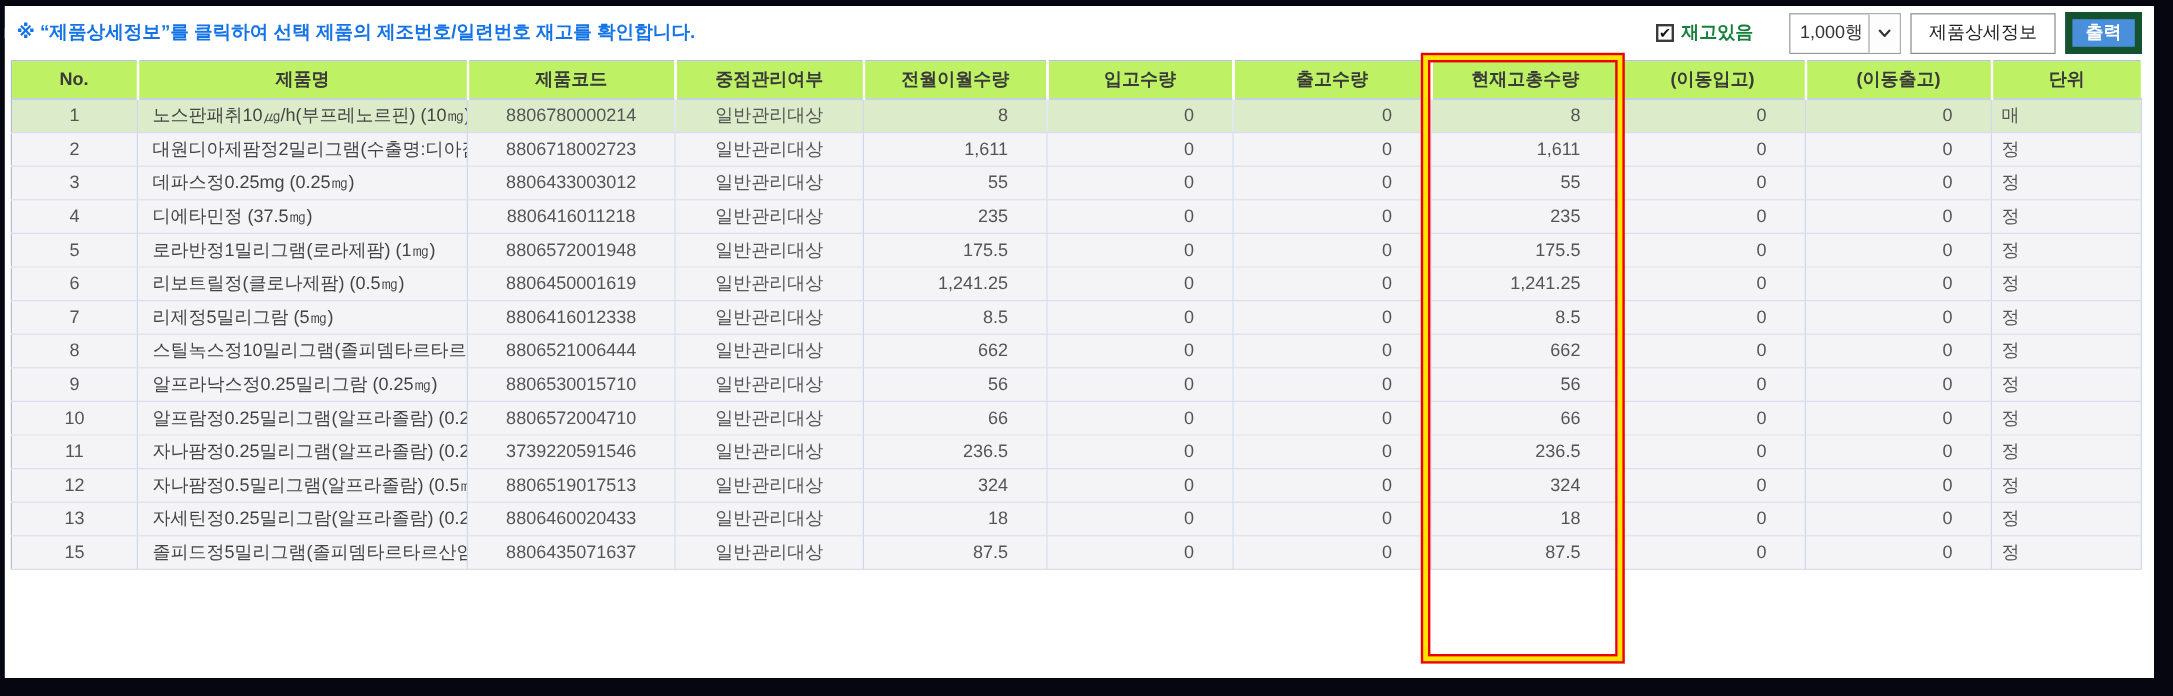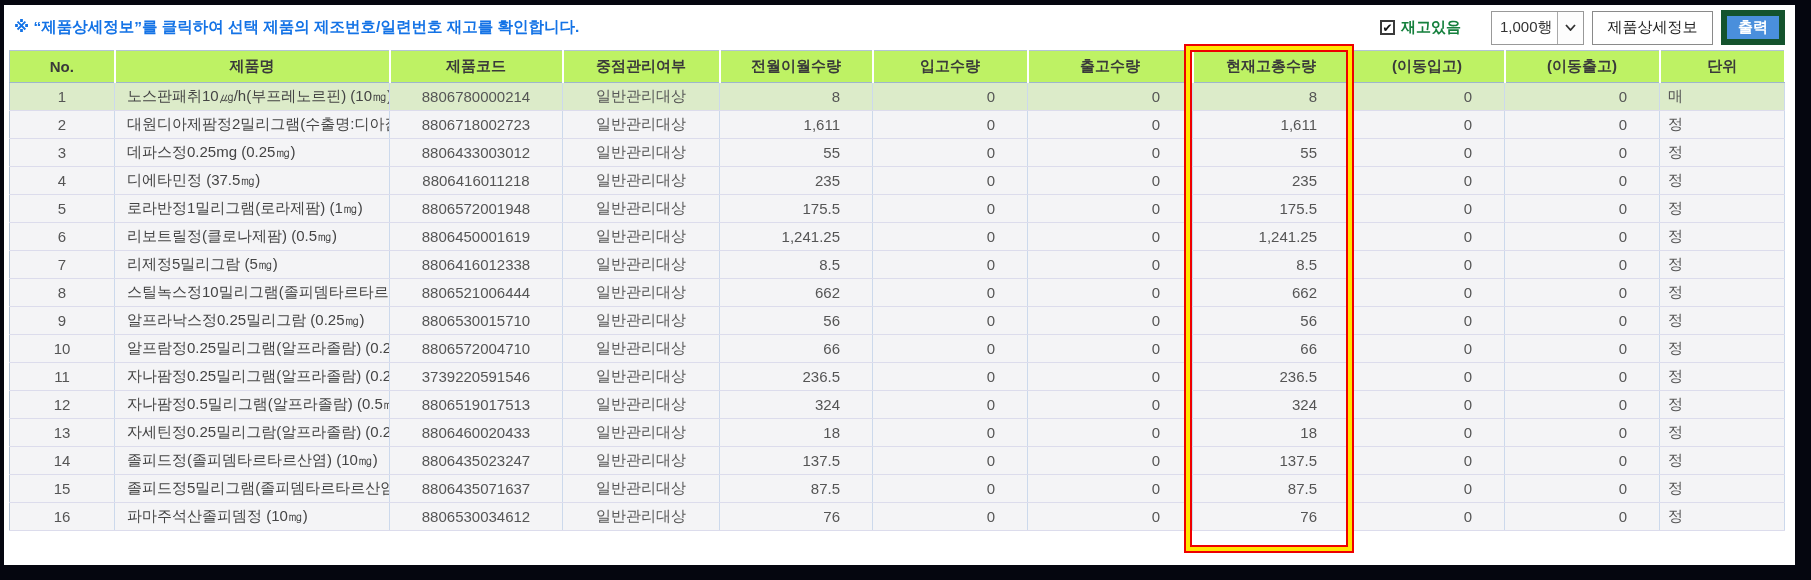--- a/index.html
+++ b/index.html
@@ -315,54 +315,28 @@
             <td class="cell-center">일반관리대상</td>
             <td class="cell-num">18</td>
             <td class="cell-num">0</td>
             <td class="cell-num">0</td>
             <td class="cell-num">18</td>
             <td class="cell-num">0</td>
             <td class="cell-num">0</td>
             <td class="cell-unit">정</td>
           </tr>
           <tr>
-            <td class="cell-center">14</td>
-            <td class="cell-left">졸피드정(졸피뎀타르타르산염) (10㎎)</td>
-            <td class="cell-center">8806435023247</td>
-            <td class="cell-center">일반관리대상</td>
-            <td class="cell-num">137.5</td>
-            <td class="cell-num">0</td>
-            <td class="cell-num">0</td>
-            <td class="cell-num">137.5</td>
-            <td class="cell-num">0</td>
-            <td class="cell-num">0</td>
-            <td class="cell-unit">정</td>
-          </tr>
-          <tr>
             <td class="cell-center">15</td>
             <td class="cell-left">졸피드정5밀리그램(졸피뎀타르타르산염) (5㎎</td>
             <td class="cell-center">8806435071637</td>
             <td class="cell-center">일반관리대상</td>
             <td class="cell-num">87.5</td>
             <td class="cell-num">0</td>
             <td class="cell-num">0</td>
             <td class="cell-num">87.5</td>
-            <td class="cell-num">0</td>
-            <td class="cell-num">0</td>
-            <td class="cell-unit">정</td>
-          </tr>
-          <tr>
-            <td class="cell-center">16</td>
-            <td class="cell-left">파마주석산졸피뎀정 (10㎎)</td>
-            <td class="cell-center">8806530034612</td>
-            <td class="cell-center">일반관리대상</td>
-            <td class="cell-num">76</td>
-            <td class="cell-num">0</td>
-            <td class="cell-num">0</td>
-            <td class="cell-num">76</td>
             <td class="cell-num">0</td>
             <td class="cell-num">0</td>
             <td class="cell-unit">정</td>
           </tr>
         </tbody>
     </table>
     <div class="highlight-box"></div>
   </div>
 
 </div>

